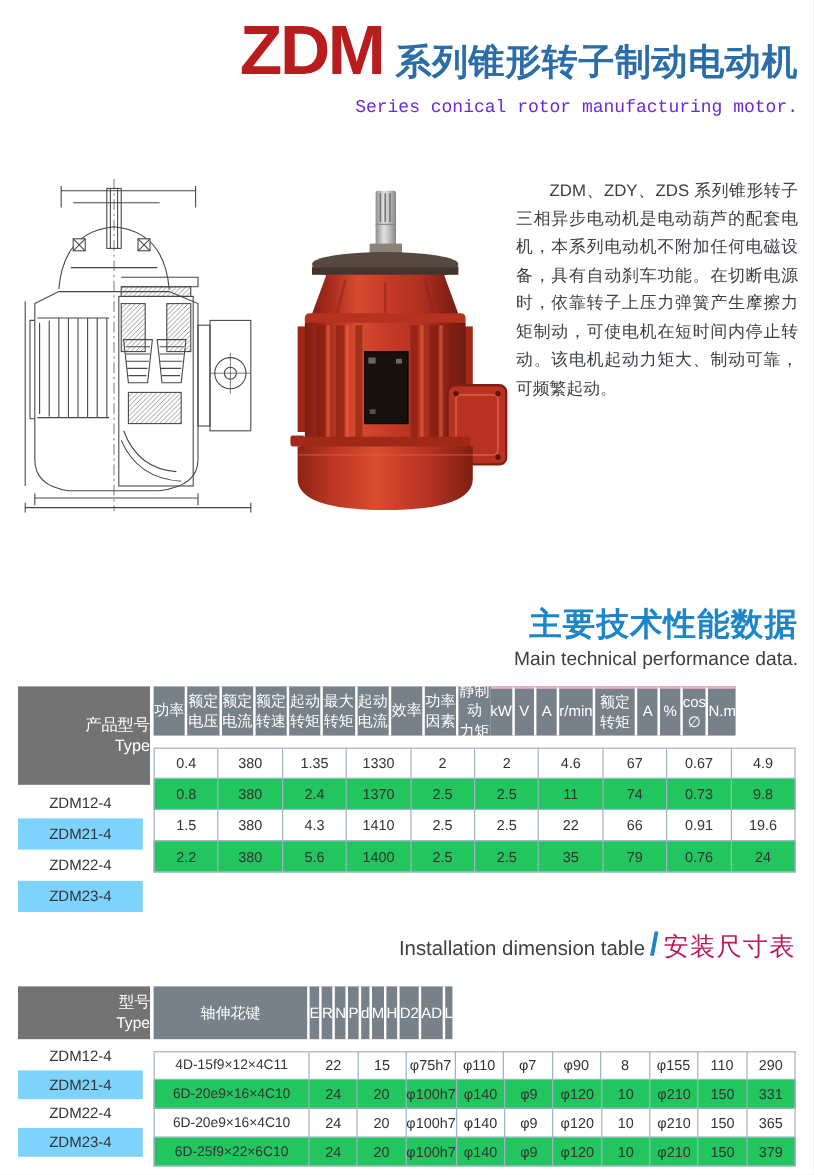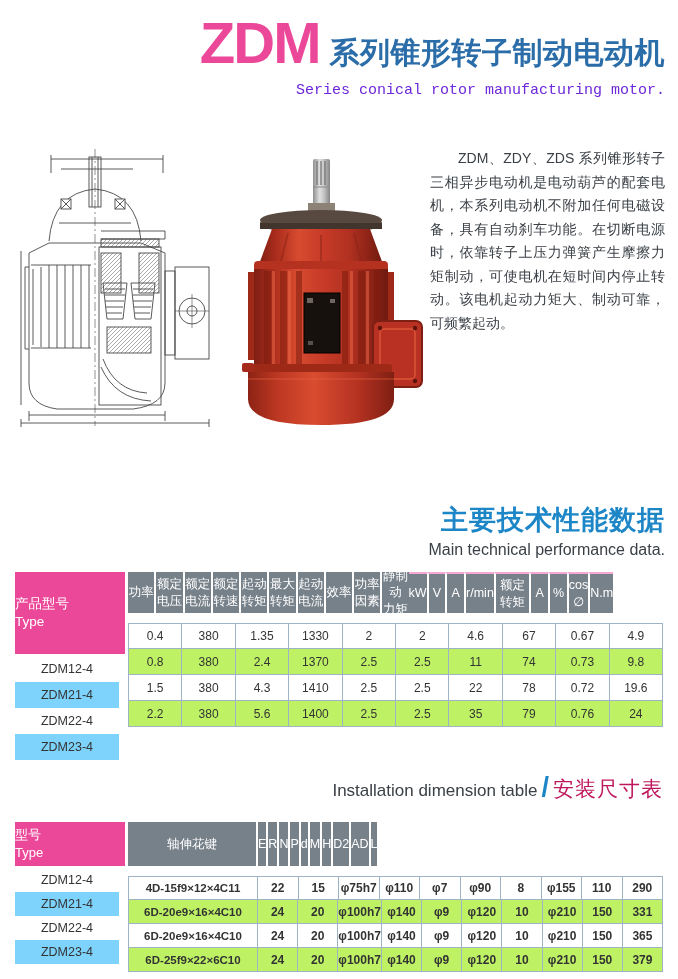--- a/index.html
+++ b/index.html
@@ -2,21 +2,21 @@
 <html><head>
 <meta charset="utf-8">
 <style>
   html,body{margin:0;padding:0;background:#e9e9e9;}
   .page{position:relative;width:678px;height:979px;background:#ffffff;margin:0 auto;
         font-family:"Liberation Sans",sans-serif;overflow:hidden;color:#3b4046;}
 
   
   .masthead{position:absolute;top:14px;right:13px;text-align:right;}
   .title-line{display:flex;align-items:baseline;justify-content:flex-end;gap:10px;}
-  .brand{font-size:58px;font-weight:bold;color:#ec4899;letter-spacing:-2px;line-height:1;}
+  .brand{font-size:58px;font-weight:bold;color:#b91c1c;letter-spacing:-2px;line-height:1;}
   .title-cn{font-size:30px;font-weight:600;color:#2b6da8;letter-spacing:0.5px;}
   .subtitle{margin-top:8px;font-size:15px;color:#6d28d9;font-family:Liberation Mono, monospace;}
 
   
   .intro{position:absolute;top:143px;left:15px;width:650px;display:flex;}
   .drawing{width:200px;height:287px;flex:0 0 auto;}
   .photo{width:205px;height:287px;flex:0 0 auto;margin-left:3px;}
   .desc{flex:1;margin-left:7px;margin-top:4px;font-size:14px;line-height:23.5px;
         text-align:justify;color:#3b4046;}
   .desc p{margin:0;text-indent:2em;}
@@ -28,22 +28,22 @@
   .install-heading{position:absolute;top:772px;right:15px;display:flex;align-items:baseline;gap:4px;}
   .install-heading .en{font-size:17px;color:#3a4046;}
   .install-heading .slash{font-size:27px;font-weight:bold;color:#1d86c7;}
   .install-heading .cn{font-size:21px;font-weight:normal;color:#be185d;letter-spacing:1px;}
 
   
   .dtable{position:absolute;left:15px;width:648px;display:flex;}
   .perf-table{top:572px;}
   .dim-table{top:822px;}
   .tcol{width:110px;flex:0 0 auto;margin-right:3px;}
-  .tcol-head{background:#ec4899;color:#fff;display:flex;flex-direction:column;
-             align-items:flex-start;justify-content:center;line-height:1.35;}
+  .tcol-head{background:#737373;color:#fff;display:flex;flex-direction:column;
+             align-items:flex-end;justify-content:center;line-height:1.35;}
   .perf-table .tcol-head{height:82px;font-size:13.5px;}
   .dim-table .tcol-head{height:44px;font-size:13px;}
   .tcol-body{margin-top:2px;}
   .type-cell{width:104px;display:flex;align-items:center;justify-content:center;
              font-size:12.5px;color:#333;}
   .perf-table .type-cell{height:26px;}
   .dim-table .type-cell{height:24px;}
   .type-cell.hl{background:#7dd3fc;}
   .tmain{flex:1;display:flex;flex-direction:column;}
   .thead{display:flex;flex-direction:row;}
@@ -51,22 +51,22 @@
   .hcell{flex:1 1 0;background:#77818a;color:#fff;display:flex;align-items:center;
          justify-content:center;text-align:center;font-size:12.5px;line-height:1.3;
          white-space:pre-line;}
   .hcell + .hcell{border-left:2px solid #fff;}
   .perf-table .hrow1 .hcell{height:41px;}
   .perf-table .hrow2 .hcell{height:39px;border-top:2px solid #f9a8d4;}
   .dim-table .hrow1 .hcell{height:44px;}
   .tbody{margin-top:10px;display:flex;flex-direction:column;}
   .trow{display:flex;}
   .perf-table .trow{height:26px;}
-  .dim-table .trow{height:24px;font-weight:bold;}
-  .trow.hl{background:#bef264;}
+  .dim-table .trow{height:24px;}
+  .trow.hl{background:#22c55e;}
   .cell{flex:1 1 0;display:flex;align-items:center;justify-content:center;
         font-size:12px;color:#333;border-right:1px solid #9fb3c6;border-bottom:1px solid #9fb3c6;}
   .cell:first-child{border-left:1px solid #9fb3c6;}
   .tbody .trow:first-child .cell{border-top:1px solid #9fb3c6;}
   .dim-table .cell.wide{flex:0 0 128px;font-size:11.5px;}
 </style>
 </head>
 <body>
 
 <div class="page">
@@ -300,22 +300,22 @@
             <div class="cell">9.8</div>
           </div>
           <div class="trow">
             <div class="cell">1.5</div>
             <div class="cell">380</div>
             <div class="cell">4.3</div>
             <div class="cell">1410</div>
             <div class="cell">2.5</div>
             <div class="cell">2.5</div>
             <div class="cell">22</div>
-            <div class="cell">78</div>
-            <div class="cell">0.72</div>
+            <div class="cell">66</div>
+            <div class="cell">0.91</div>
             <div class="cell">19.6</div>
           </div>
           <div class="trow hl">
             <div class="cell">2.2</div>
             <div class="cell">380</div>
             <div class="cell">5.6</div>
             <div class="cell">1400</div>
             <div class="cell">2.5</div>
             <div class="cell">2.5</div>
             <div class="cell">35</div>

